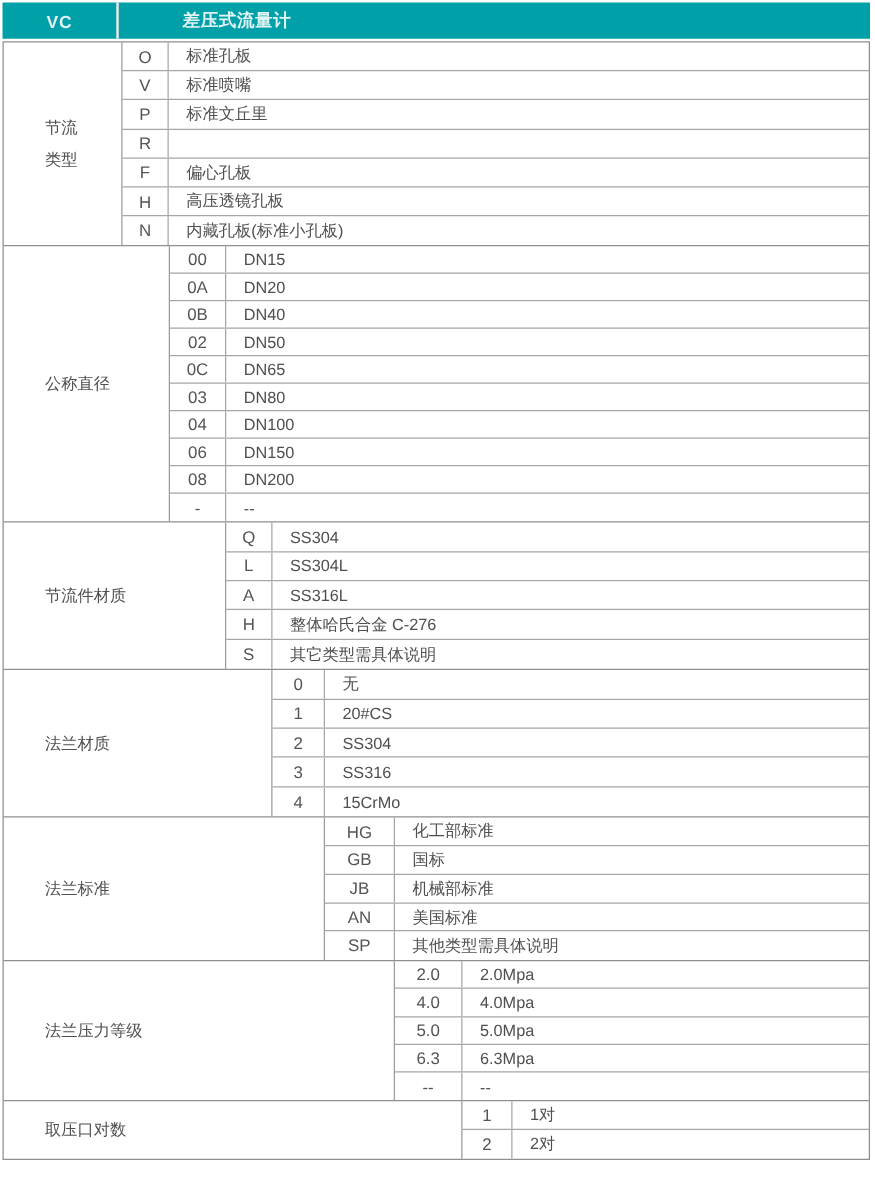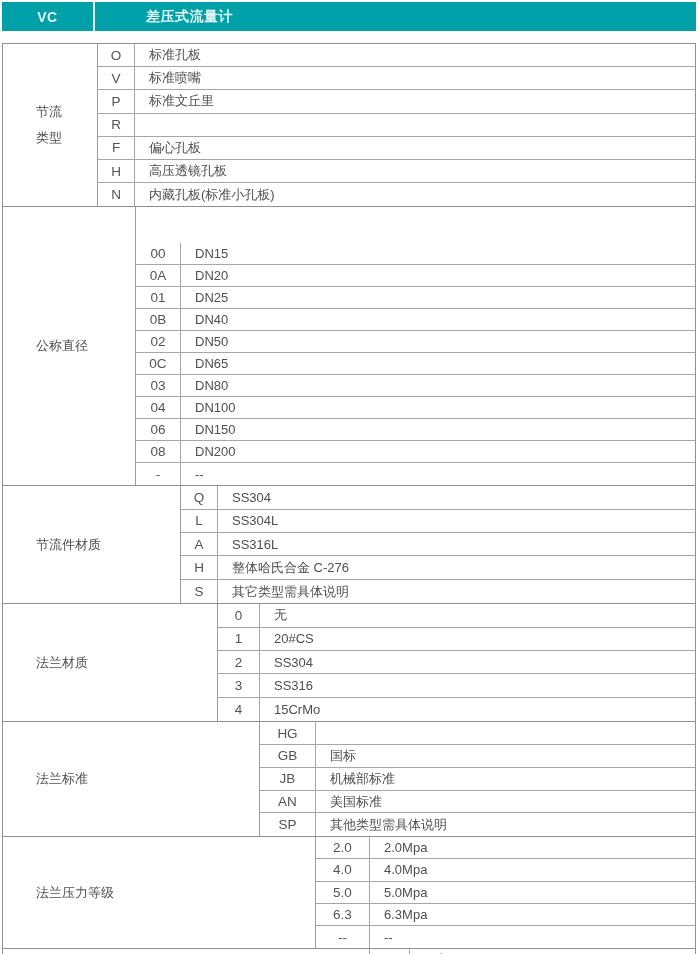--- a/index.html
+++ b/index.html
@@ -12,21 +12,21 @@
   .sheet {
     width: 694px;
     margin: 2px 3px 0 2px;
     box-sizing: border-box;
   }
   
   .header {
     display: flex;
     height: 29px;
     background: var(--teal, #00a0a8);
-    margin-bottom: 12px;
+    margin-bottom: 2px;
   }
   .header .hcell {
     display: flex;
     align-items: center;
     color: rgba(255,255,255,0.88);
     font-size: 14px;
     font-weight: 600;
     letter-spacing: 0.5px;
     box-sizing: border-box;
   }
@@ -131,31 +131,27 @@
             <div class="code-cell" style="width: 37px;">N</div>
             <div class="desc-cell">内藏孔板(标准小孔板)</div>
           </div>
         </div>
       </div>
       <div class="section-wrap section">
         <div class="label-cell" style="width: 133px;">
           <div class="label-line">公称直径</div>
         </div>
         <div class="rows">
-          <div class="row" style="height: 22px; margin-top: 36px;">
+          <div class="row" style="height: 22px;">
             <div class="code-cell" style="width: 45px;">00</div>
             <div class="desc-cell">DN15</div>
           </div>
           <div class="row" style="height: 22px;">
             <div class="code-cell" style="width: 45px;">0A</div>
             <div class="desc-cell">DN20</div>
-          </div>
-          <div class="row" style="height: 22px;">
-            <div class="code-cell" style="width: 45px;">01</div>
-            <div class="desc-cell">DN25</div>
           </div>
           <div class="row" style="height: 22px;">
             <div class="code-cell" style="width: 45px;">0B</div>
             <div class="desc-cell">DN40</div>
           </div>
           <div class="row" style="height: 22px; text-align: center;">
             <div class="code-cell" style="width: 45px;">02</div>
             <div class="desc-cell">DN50</div>
           </div>
           <div class="row" style="height: 22px;">
@@ -238,20 +234,21 @@
           </div>
         </div>
       </div>
       <div class="section-wrap section">
         <div class="label-cell" style="width: 257px;">
           <div class="label-line">法兰标准</div>
         </div>
         <div class="rows">
           <div class="row" style="height: 22.8px;">
             <div class="code-cell" style="width: 56px;">HG</div>
+            <div class="desc-cell">化工部标准</div>
           </div>
           <div class="row" style="height: 22.8px;">
             <div class="code-cell" style="width: 56px;">GB</div>
             <div class="desc-cell">国标</div>
           </div>
           <div class="row" style="height: 22.8px;">
             <div class="code-cell" style="width: 56px;">JB</div>
             <div class="desc-cell">机械部标准</div>
           </div>
           <div class="row" style="height: 22.8px;">

